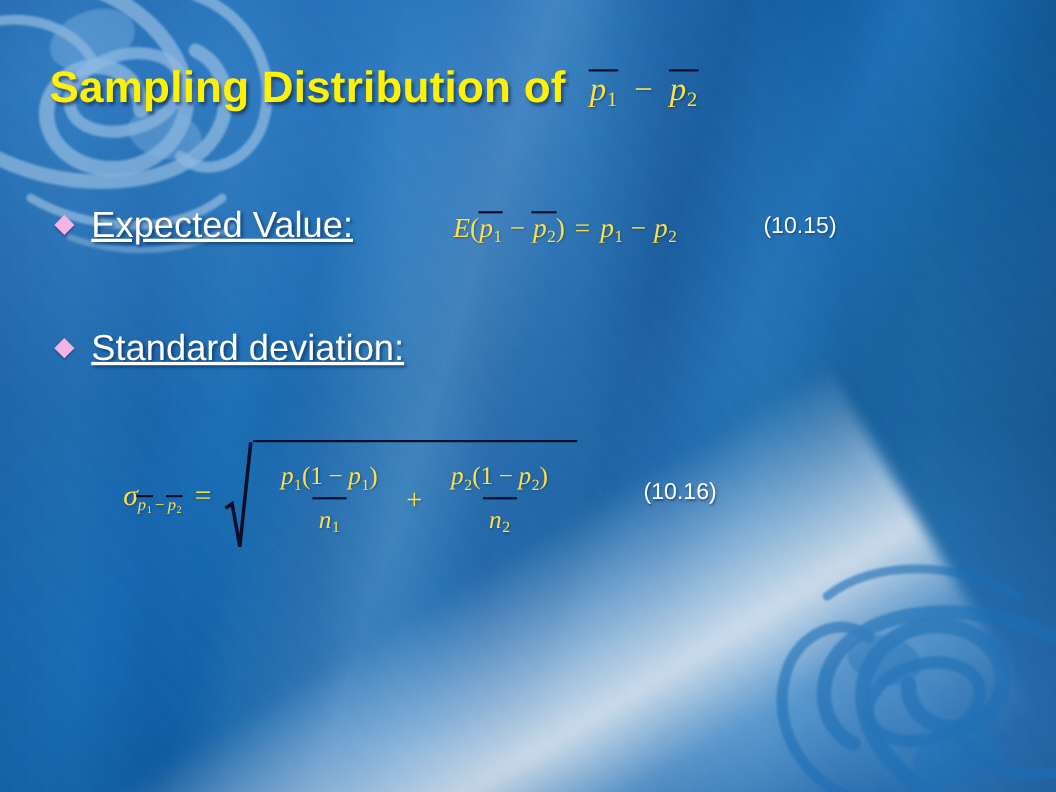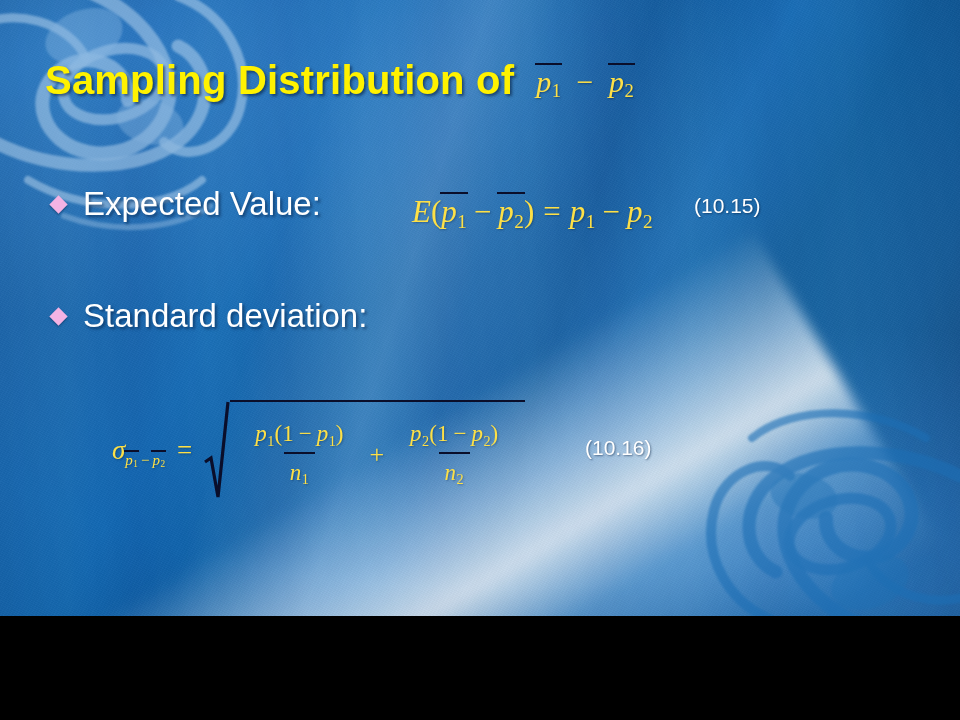--- a/index.html
+++ b/index.html
@@ -3,21 +3,21 @@
 <meta charset="utf-8">
 <style>
   html, body {
     margin: 0;
     padding: 0;
     background: #000;
   }
   .slide {
     position: relative;
     width: 960px;
-    height: 616px;
+    height: 720px;
     overflow: hidden;
     font-family: "Liberation Sans", sans-serif;
     background: #1461A4;
   }
 
   
   .bg-base {
     position: absolute;
     inset: 0;
     background:
@@ -182,27 +182,28 @@
     background: #F4B3E4;
     transform: rotate(45deg);
     margin-right: 18px;
     flex: 0 0 auto;
     box-shadow: 1px 1px 2px rgba(0,20,50,.40);
   }
   .bullet-text {
     color: #FFFFFF;
     font-size: 33px;
     text-shadow: 2px 2px 3px rgba(0,25,60,.55);
+    text-decoration: underline;
   }
 
   .eq-expected {
     position: absolute;
     left: 412px;
     top: 192px;
-    font-size: 31px;
+    font-size: 25px;
     text-shadow: 1px 1px 2px rgba(0,25,60,.35);
   }
   .eqnum {
     position: absolute;
     color: #FFFFFF;
     font-size: 21px;
     text-shadow: 1px 1px 2px rgba(0,25,60,.5);
   }
   .eqnum.n1 { left: 694px; top: 194px; }
   .eqnum.n2 { left: 585px; top: 436px; }

